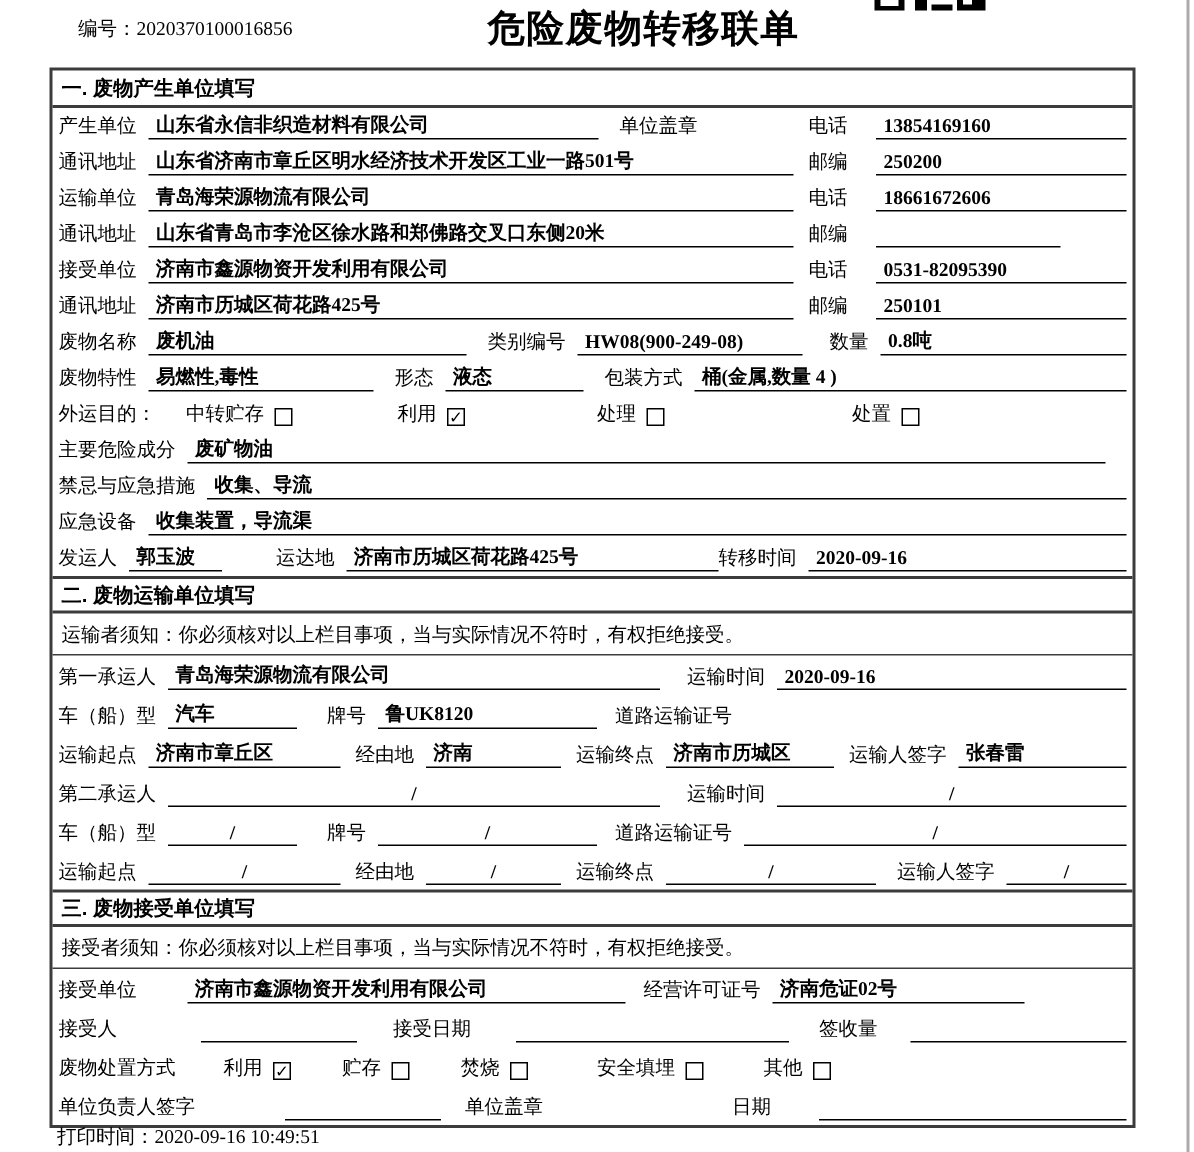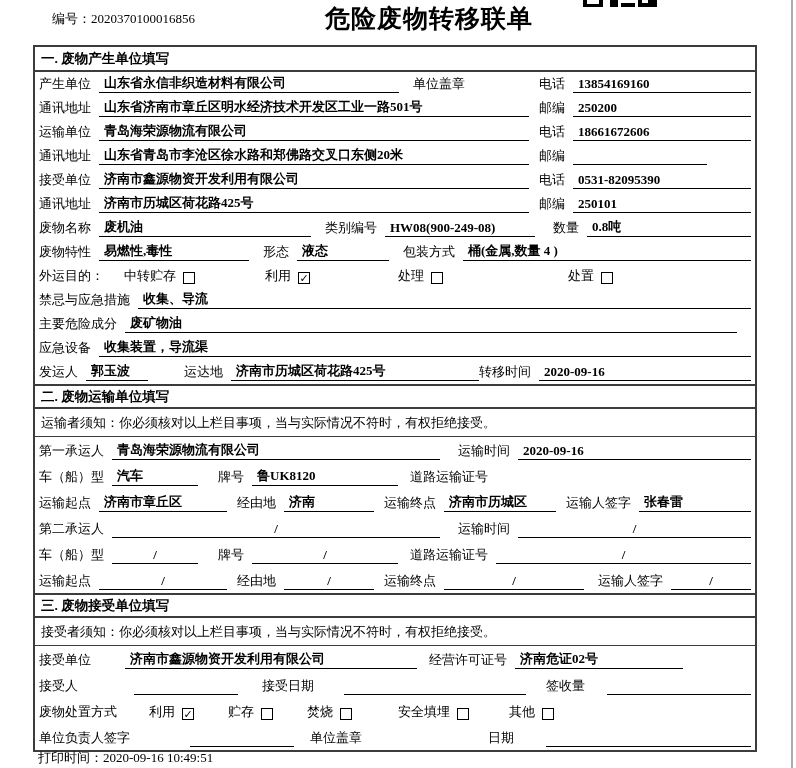--- a/index.html
+++ b/index.html
@@ -25,21 +25,21 @@
   .page-edge { position: absolute; left: 791px; top: 0; width: 2px; height: 768px; background: #ababab; }
 
   .form-table {
     position: absolute; left: 33px; top: 45px; width: 724px;
     border: 2px solid #3c3c3c;
     background: #fff;
   }
   .sh {
     height: 25px; display: flex; align-items: center;
     padding-left: 6px;
-    font-family: Liberation Serif, serif;
+    font-family: Liberation Sans, sans-serif;
     font-weight: bold; font-size: 13.5px;
     border-bottom: 2px solid #3c3c3c;
   }
   .sh.mid { border-top: 2px solid #3c3c3c; }
   .notice {
     height: 28px; display: flex; align-items: center;
     padding-left: 6px; border-bottom: 1.5px solid #3c3c3c;
     white-space: nowrap;
   }
   .row {
@@ -48,21 +48,21 @@
   }
   .row.h26 { height: 26px; }
   .lbl { flex-shrink: 0; margin-right: 8px; }
   .ul {
     display: inline-block;
     border-bottom: 1px solid #000;
     padding: 0 5px; min-height: 16px; font-weight: bold;
   }
   .grow { flex: 1 1 auto; }
   .c { text-align: center; }
-  .rpair { margin-left: auto; width: 212px; display: flex; align-items: flex-end; flex-shrink: 0; }
+  .rpair { margin-left: auto; width: 212px; display: flex; align-items: flex-end; flex-shrink: 0; gap: 11px; }
   .opt { display: inline-flex; align-items: flex-end; flex-shrink: 0; }
   .cb {
     display: inline-flex; align-items: center; justify-content: center;
     width: 12px; height: 12px;
     border: 1.5px solid #000;
     margin-left: 7px; margin-bottom: 1px;
     font-size: 11px; line-height: 11px; font-weight: bold;
     font-family: "DejaVu Sans", sans-serif;
   }
   .print-line { position: absolute; left: 38px; top: 749px; white-space: nowrap; }
@@ -177,27 +177,27 @@
         <span>处理</span>
         <span class="cb"></span>
       </span>
       <span class="opt" style="margin-left:125px">
         <span>处置</span>
         <span class="cb"></span>
       </span>
     </div>
 
     <div class="row">
+      <span class="lbl">主要危险成分</span>
+      <span class="ul grow" style="margin-right:14px">废矿物油</span>
+    </div>
+
+    <div class="row">
       <span class="lbl">禁忌与应急措施</span>
       <span class="ul grow">收集、导流</span>
-    </div>
-
-    <div class="row">
-      <span class="lbl">主要危险成分</span>
-      <span class="ul grow" style="margin-right:14px">废矿物油</span>
     </div>
 
     <div class="row">
       <span class="lbl">应急设备</span>
       <span class="ul grow">收集装置，导流渠</span>
     </div>
 
     <div class="row">
       <span class="lbl">发运人</span>
       <span class="ul" style="min-width:62px">郭玉波</span>

